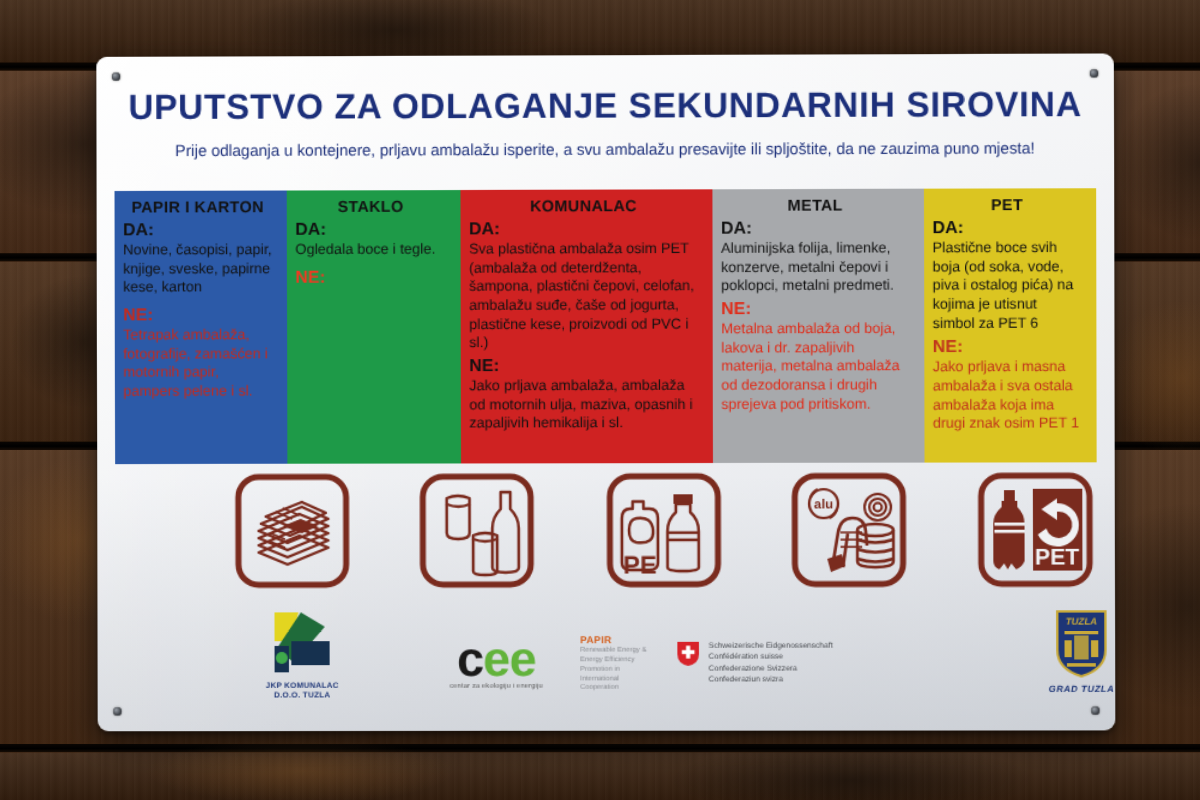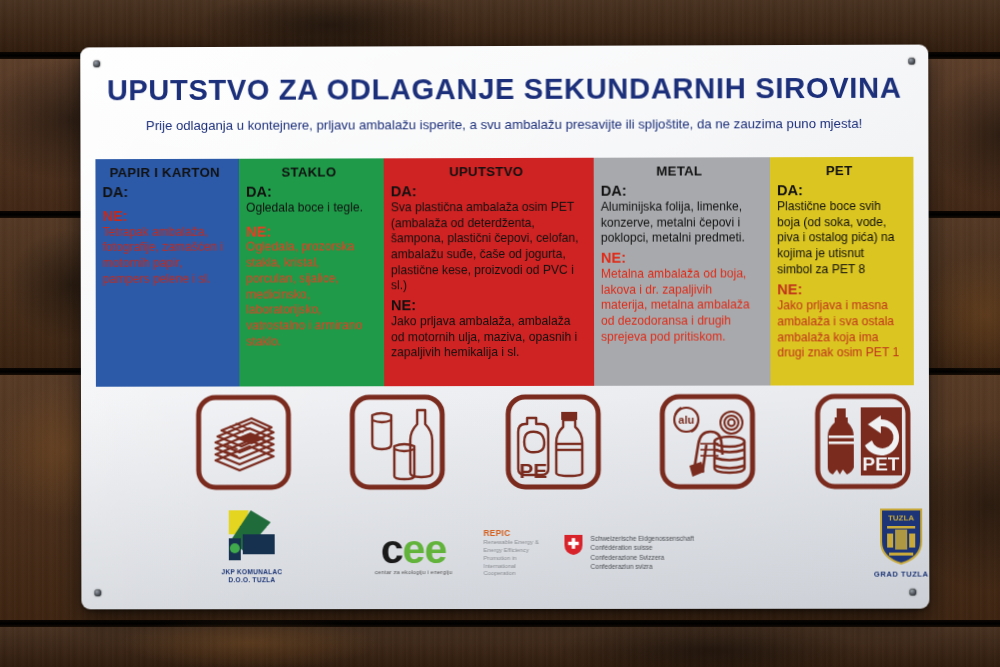--- a/index.html
+++ b/index.html
@@ -167,56 +167,56 @@
     <div id="header">
       <div id="title" style="color: rgb(28, 47, 122);">UPUTSTVO ZA ODLAGANJE SEKUNDARNIH SIROVINA</div>
       <div id="subtitle" style="color: rgb(28, 47, 122);">Prije odlaganja u kontejnere, prljavu ambalažu isperite, a svu ambalažu presavijte ili spljoštite, da ne zauzima puno mjesta!</div>
     </div>
 
     <div id="columns">
 
       <div class="col c-paper" style="background: rgb(44, 90, 168);">
         <div class="col-title">PAPIR I KARTON</div>
         <div class="lbl yes">DA:</div>
+        <div class="txt yes">Novine, časopisi, papir, knjige, sveske, papirne kese, karton</div>
         <div class="gap"></div>
         <div class="lbl no">NE:</div>
         <div class="txt no">Tetrapak ambalaža, fotografije, zamašćen i motornih papir, pampers pelene i sl.</div>
       </div>
 
       <div class="col c-glass" style="background: rgb(30, 154, 72);">
         <div class="col-title">STAKLO</div>
         <div class="lbl yes">DA:</div>
         <div class="txt yes">Ogledala boce i tegle.</div>
         <div class="gap"></div>
         <div class="lbl no">NE:</div>
-        <div class="txt no">Ogledala, prozorska stakla, kristal, porculan, sijalice, medicinsko, laboratorijsko, vatrostalno i armirano staklo.</div>
       </div>
 
       <div class="col c-plast" style="background: rgb(207, 34, 34);">
-        <div class="col-title">UPUTSTVO</div>
+        <div class="col-title">KOMUNALAC</div>
         <div class="lbl yes">DA:</div>
         <div class="txt yes">Sva plastična ambalaža osim PET (ambalaža od deterdženta, šampona, plastični čepovi, celofan, ambalažu suđe, čaše od jogurta, plastične kese, proizvodi od PVC i sl.)</div>
         <div class="gap" style="height:3px"></div>
         <div class="lbl no">NE:</div>
         <div class="txt no">Jako prljava ambalaža, ambalaža od motornih ulja, maziva, opasnih i zapaljivih hemikalija i sl.</div>
       </div>
 
       <div class="col c-metal" style="background: rgb(167, 169, 172);">
         <div class="col-title">METAL</div>
         <div class="lbl yes">DA:</div>
         <div class="txt yes">Aluminijska folija, limenke, konzerve, metalni čepovi i poklopci, metalni predmeti.</div>
         <div class="gap" style="height:3px"></div>
         <div class="lbl no">NE:</div>
         <div class="txt no">Metalna ambalaža od boja, lakova i dr. zapaljivih materija, metalna ambalaža od dezodoransa i drugih sprejeva pod pritiskom.</div>
       </div>
 
       <div class="col c-pet" style="background: rgb(219, 197, 33);">
         <div class="col-title">PET</div>
         <div class="lbl yes">DA:</div>
-        <div class="txt yes">Plastične boce svih boja (od soka, vode, piva i ostalog pića) na kojima je utisnut simbol za PET 8</div>
+        <div class="txt yes">Plastične boce svih boja (od soka, vode, piva i ostalog pića) na kojima je utisnut simbol za PET 6</div>
         <div class="gap" style="height:4px"></div>
         <div class="lbl no">NE:</div>
         <div class="txt no">Jako prljava i masna ambalaža i sva ostala ambalaža koja ima drugi znak osim PET 1</div>
       </div>
 
     </div>
 
     <div id="pictos">
 
       <div class="picto" style="left:93px;">
@@ -345,42 +345,42 @@
       </div>
 
       <div class="logo" style="left:255px;top:24px;width:120px;">
         <div id="cee-word">
           <span class="blk">c</span><span class="grn">ee</span>
         </div>
         <div id="cee-sub">centar za ekologiju i energiju</div>
       </div>
 
       <div class="logo" style="left:385px;top:20px;width:72px;text-align:left;">
-        <div id="repic-t">REPIC</div>
+        <div id="repic-t">PAPIR</div>
         <div id="repic-b">Renewable Energy &amp;<br>Energy Efficiency<br>Promotion in<br>International<br>Cooperation</div>
       </div>
 
       <div class="logo" style="left:465px;top:26px;width:210px;text-align:left;">
         <div style="display:flex;align-items:flex-start;gap:7px;">
           <svg width="20" height="22" viewBox="0 0 20 22" style="flex:0 0 auto;">
             <path d="M1 1 L19 1 L19 11 q0 8 -9 10 q-9 -2 -9 -10 Z" fill="#d8232a"></path>
             <rect x="8.3" y="4.2" width="3.4" height="10.6" fill="#fff"></rect>
             <rect x="4.7" y="7.8" width="10.6" height="3.4" fill="#fff"></rect>
           </svg>
           <div>
             <div class="swiss-line">Schweizerische Eidgenossenschaft</div>
             <div class="swiss-line">Confédération suisse</div>
             <div class="swiss-line">Confederazione Svizzera</div>
             <div class="swiss-line">Confederaziun svizra</div>
           </div>
         </div>
       </div>
 
 
-      <div class="logo" style="left:760px;top:-2px;width:84px;">
+      <div class="logo" style="left:760px;top:-2px;width:84px;font-style:italic;">
         <svg width="48" height="62" viewBox="0 0 48 62" style="margin:0 auto;display:block;">
           <path d="M4 4 L44 4 L44 36 q0 16 -20 22 q-20 -6 -20 -22 Z" fill="#1d3576" stroke="#c8a93a" stroke-width="2"></path>
           <text x="24" y="15" font-family="Liberation Sans, sans-serif" font-size="8" font-weight="bold" fill="#c8a93a" text-anchor="middle">TUZLA</text>
           <g fill="#c8a93a">
             <rect x="10" y="20" width="28" height="3"></rect>
             <path d="M18 24 l12 0 l0 20 l-12 0 z" opacity=".85"></path>
             <rect x="10" y="28" width="6" height="14"></rect>
             <rect x="32" y="28" width="6" height="14"></rect>
             <rect x="12" y="47" width="24" height="3"></rect>
           </g>

